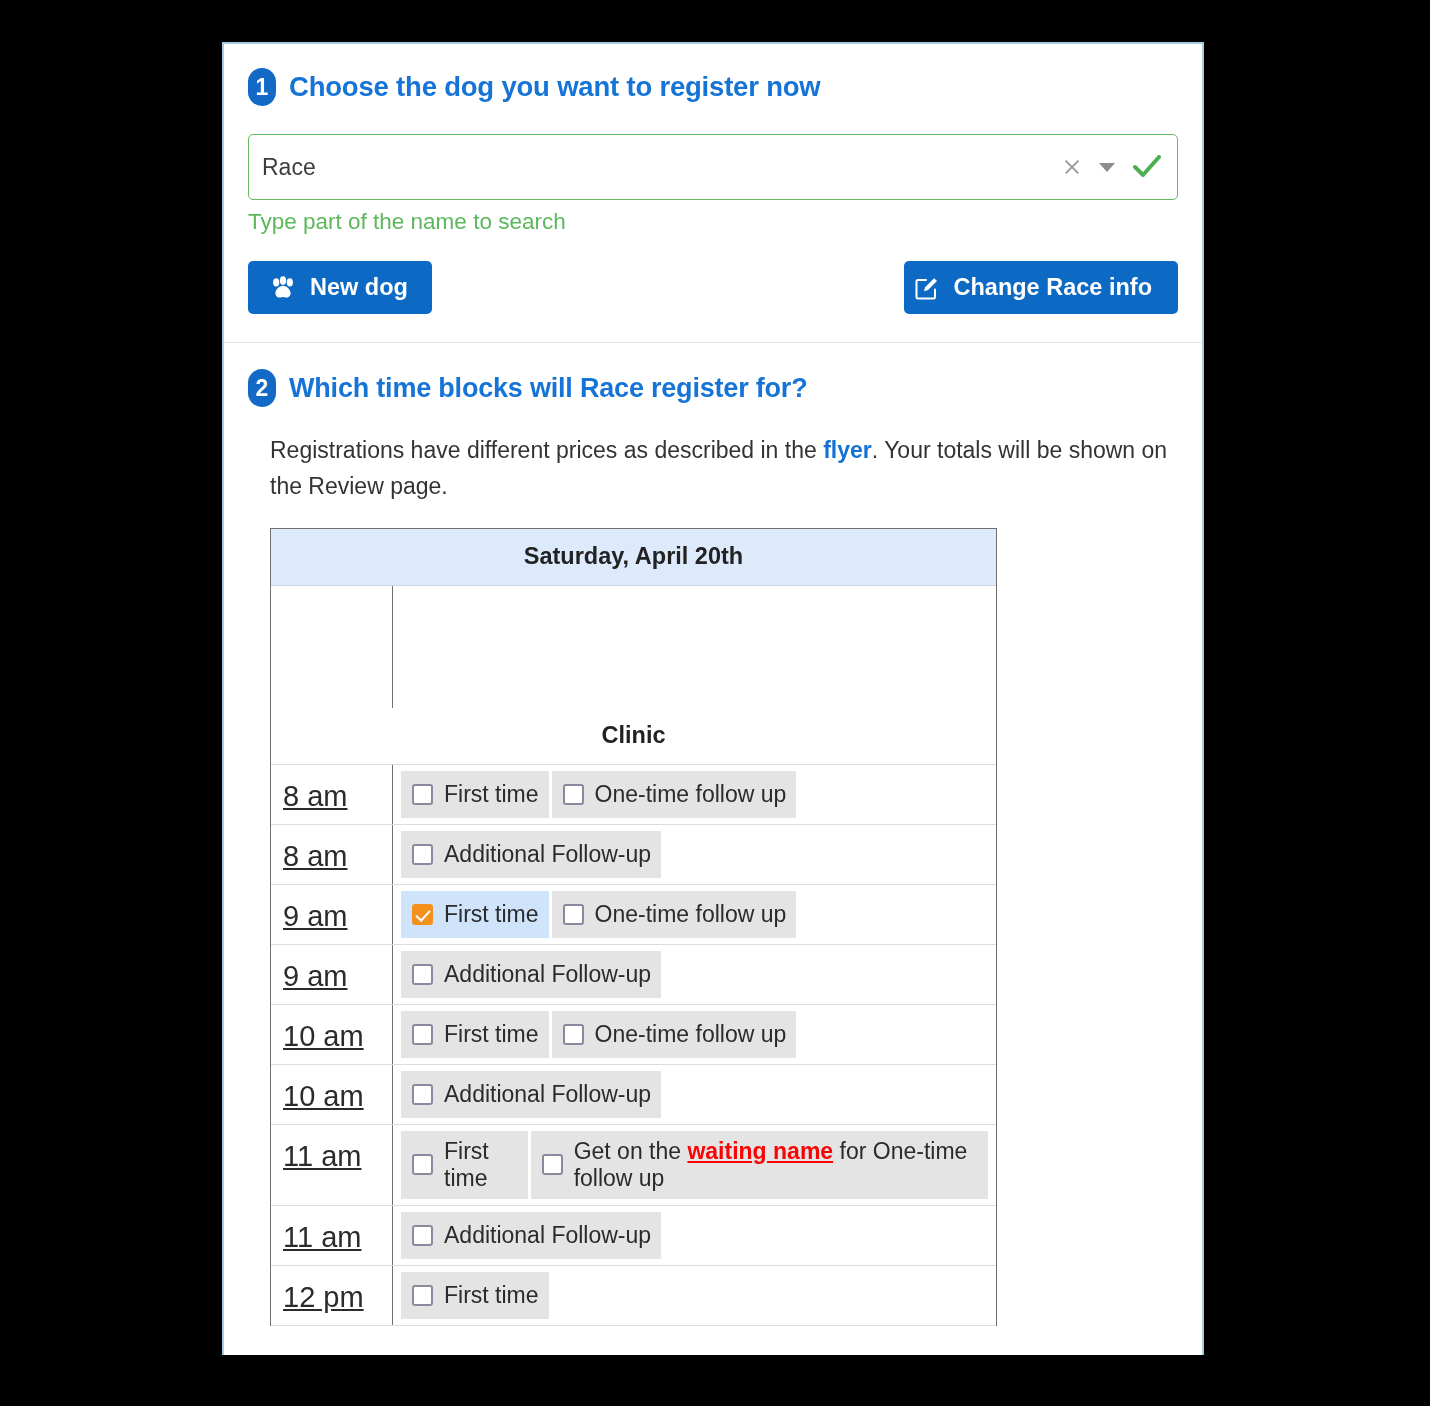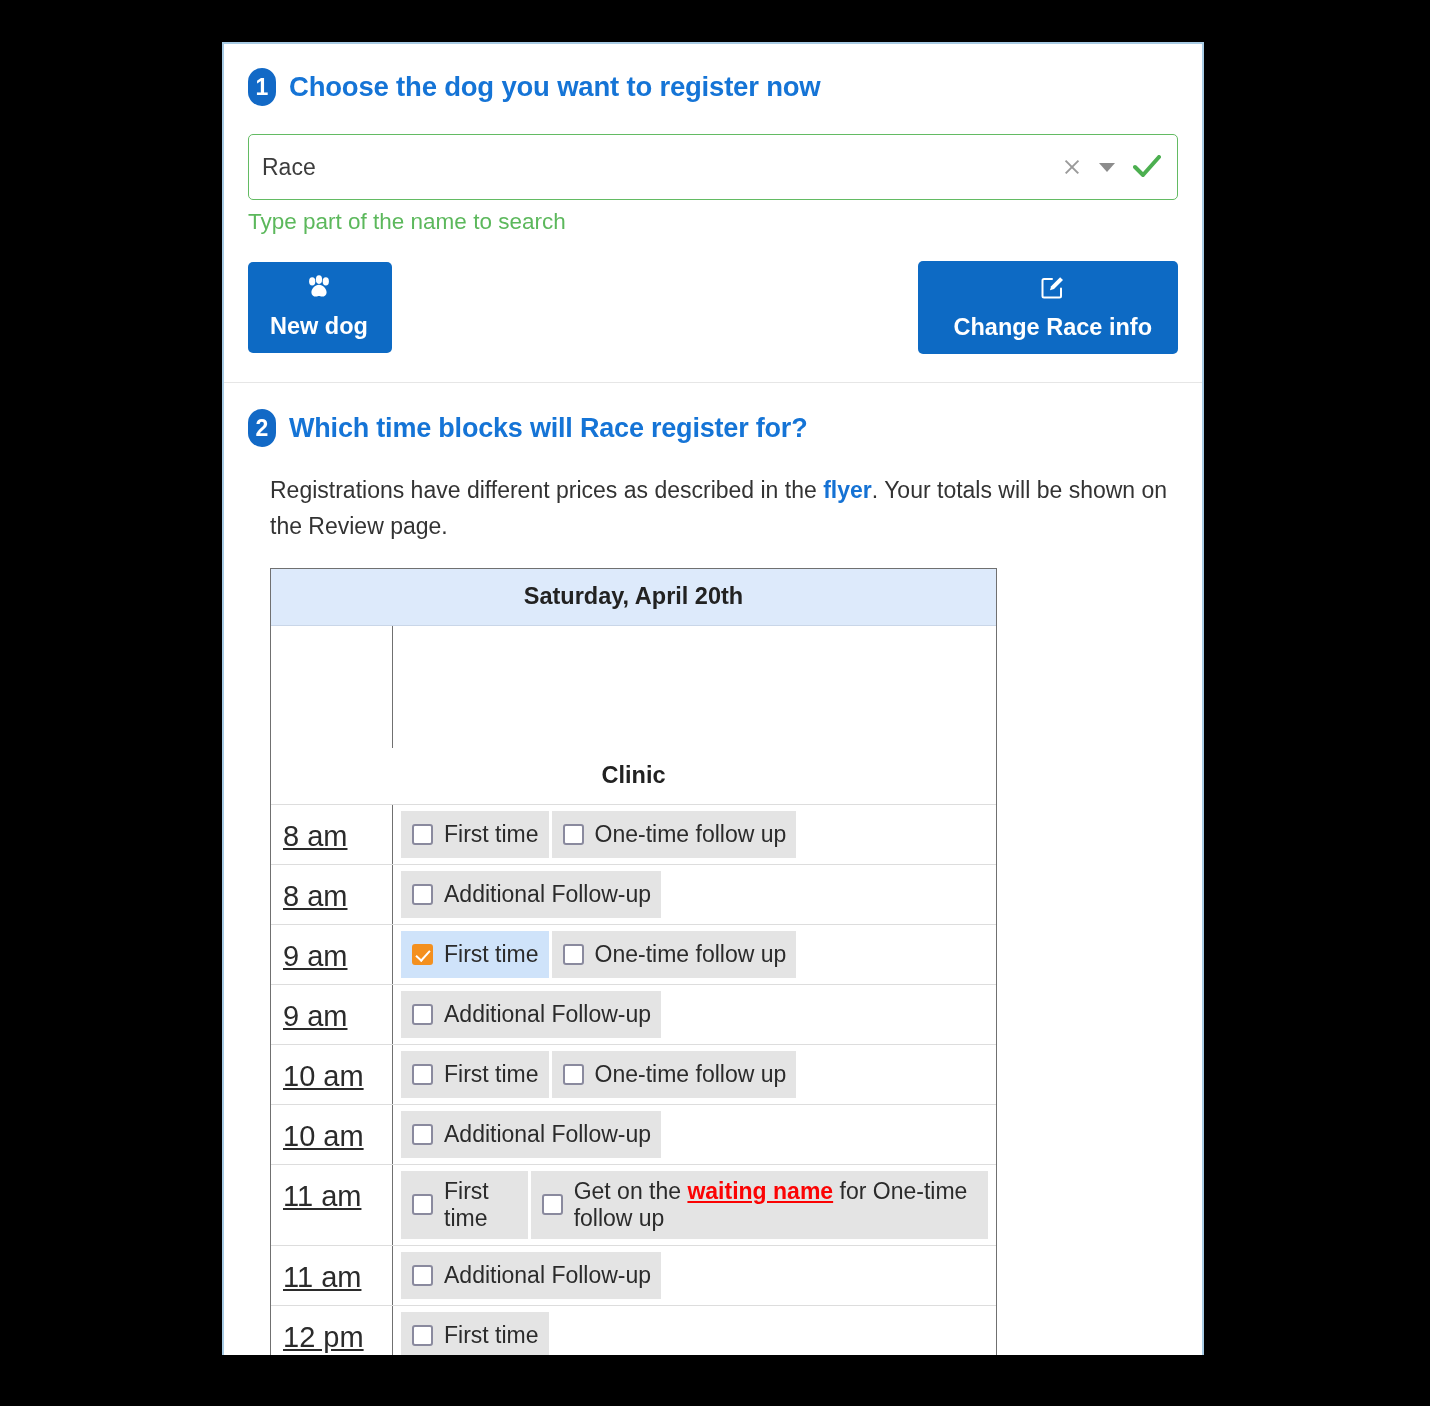--- a/index.html
+++ b/index.html
@@ -126,24 +126,23 @@
     color: #ffffff;
     border: none;
     border-radius: 5px;
     font-family: "Liberation Sans", sans-serif;
     font-size: 23.5px;
     font-weight: bold;
     display: flex;
     align-items: center;
     gap: 14px;
     cursor: pointer;
-    flex-direction: column;
   }
   .btn-newdog { padding: 13px 24px 13px 22px; }
-  .btn-change { padding: 13px 26px 13px 36px; }
+  .btn-change { padding: 13px 26px 13px 10px; }
   .btn .b-icon { display: flex; align-items: center; }
 
   .divider {
     height: 1px;
     background: #e6e6e6;
     margin: 0 -24px;
   }
 
   
   .section-two { padding: 26px 24px 0 24px; }

